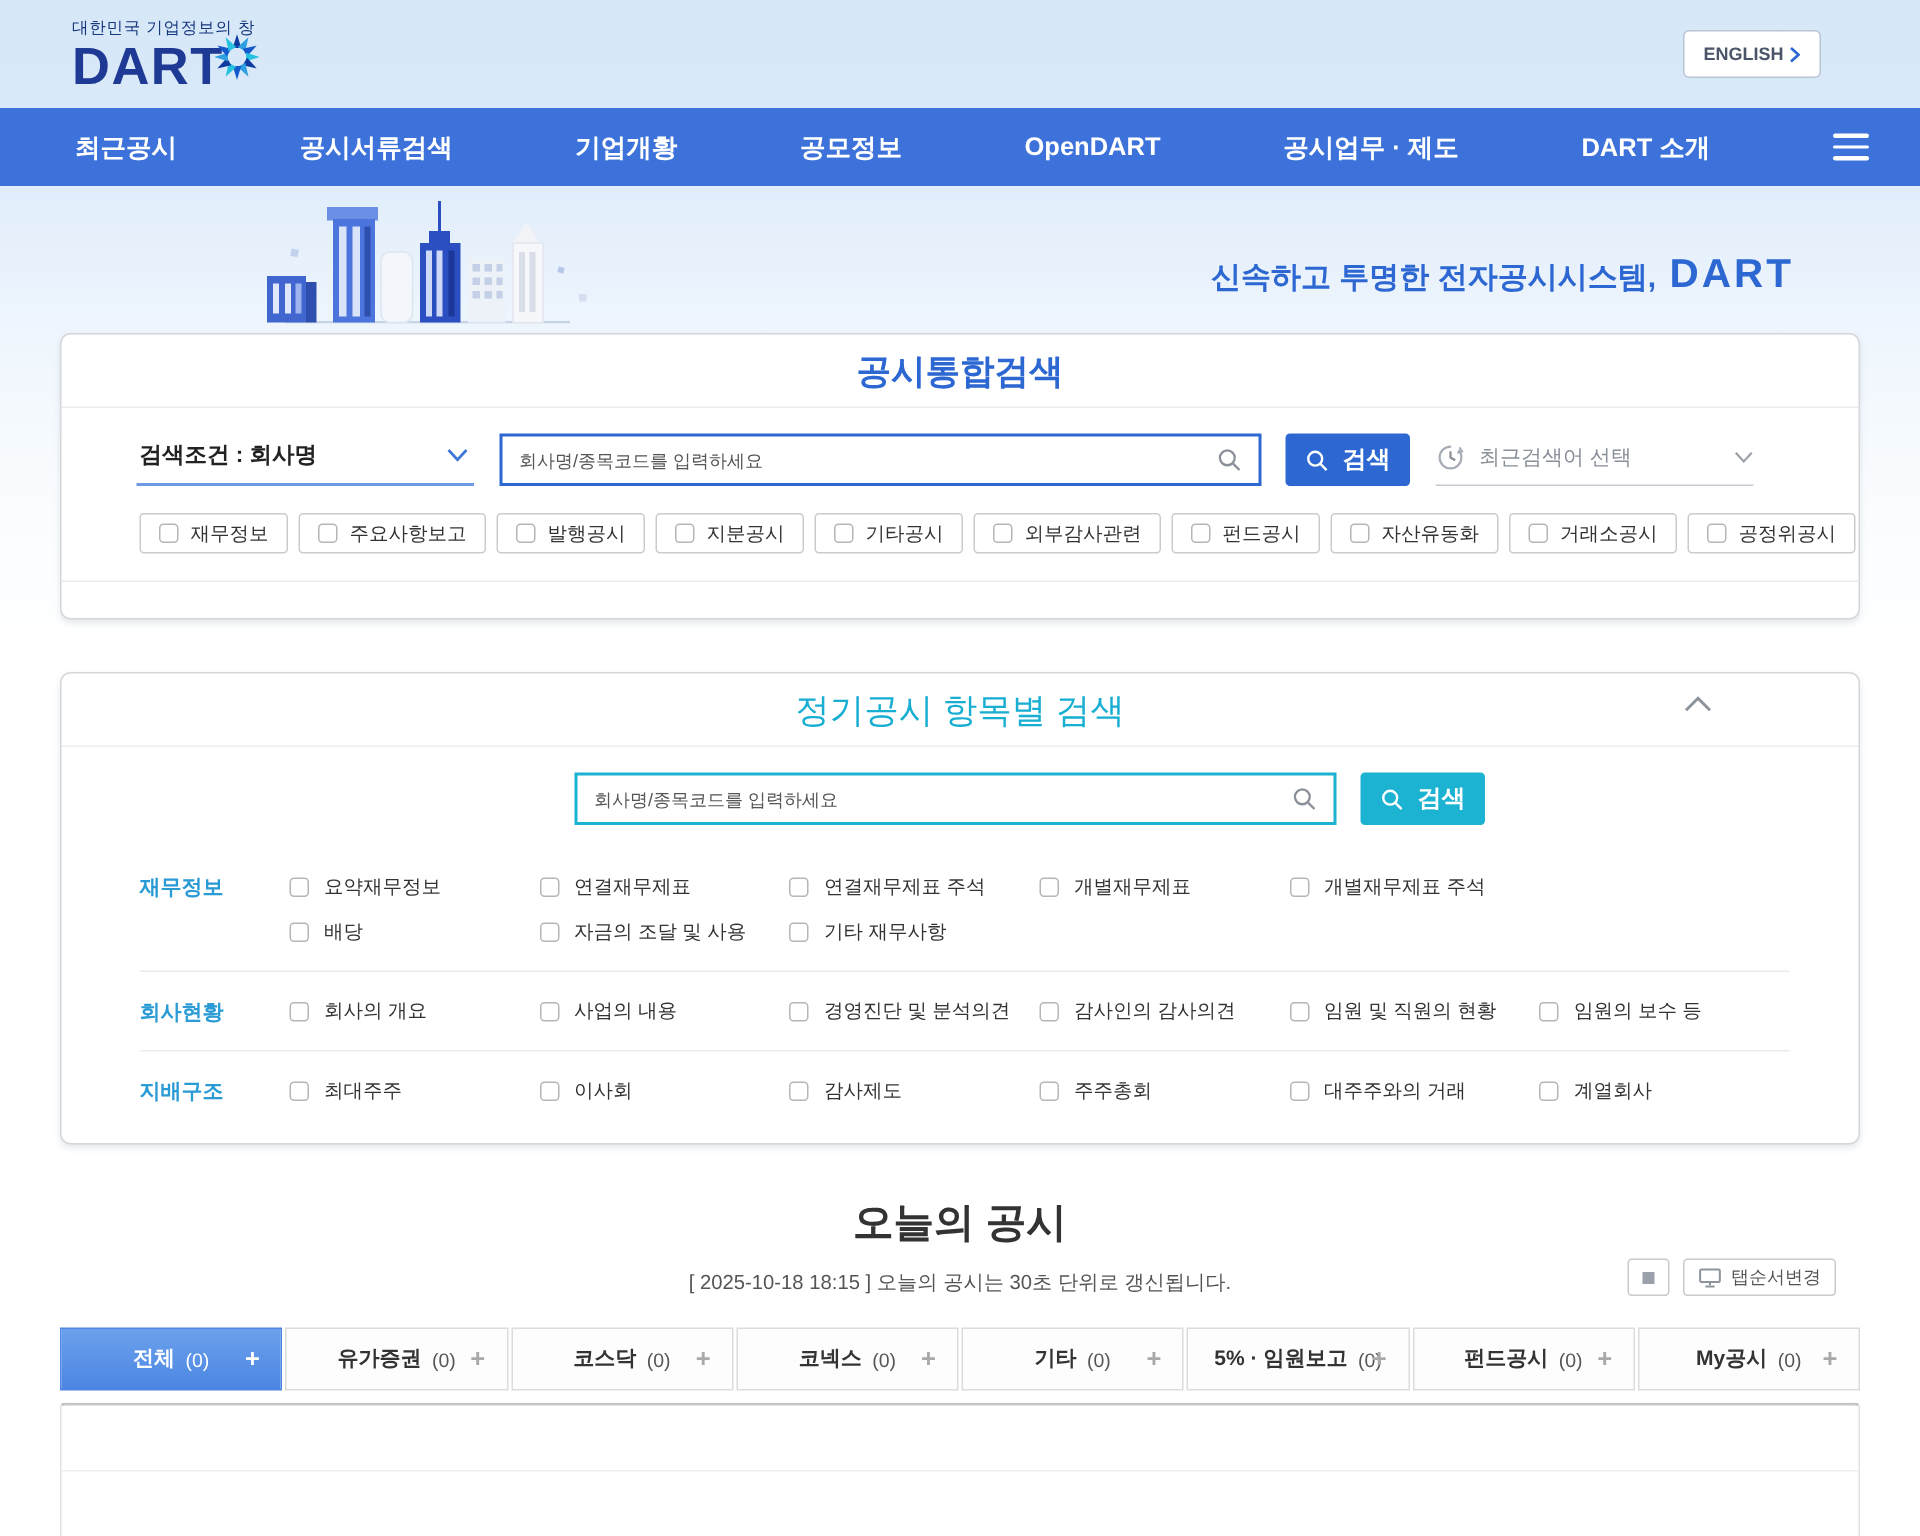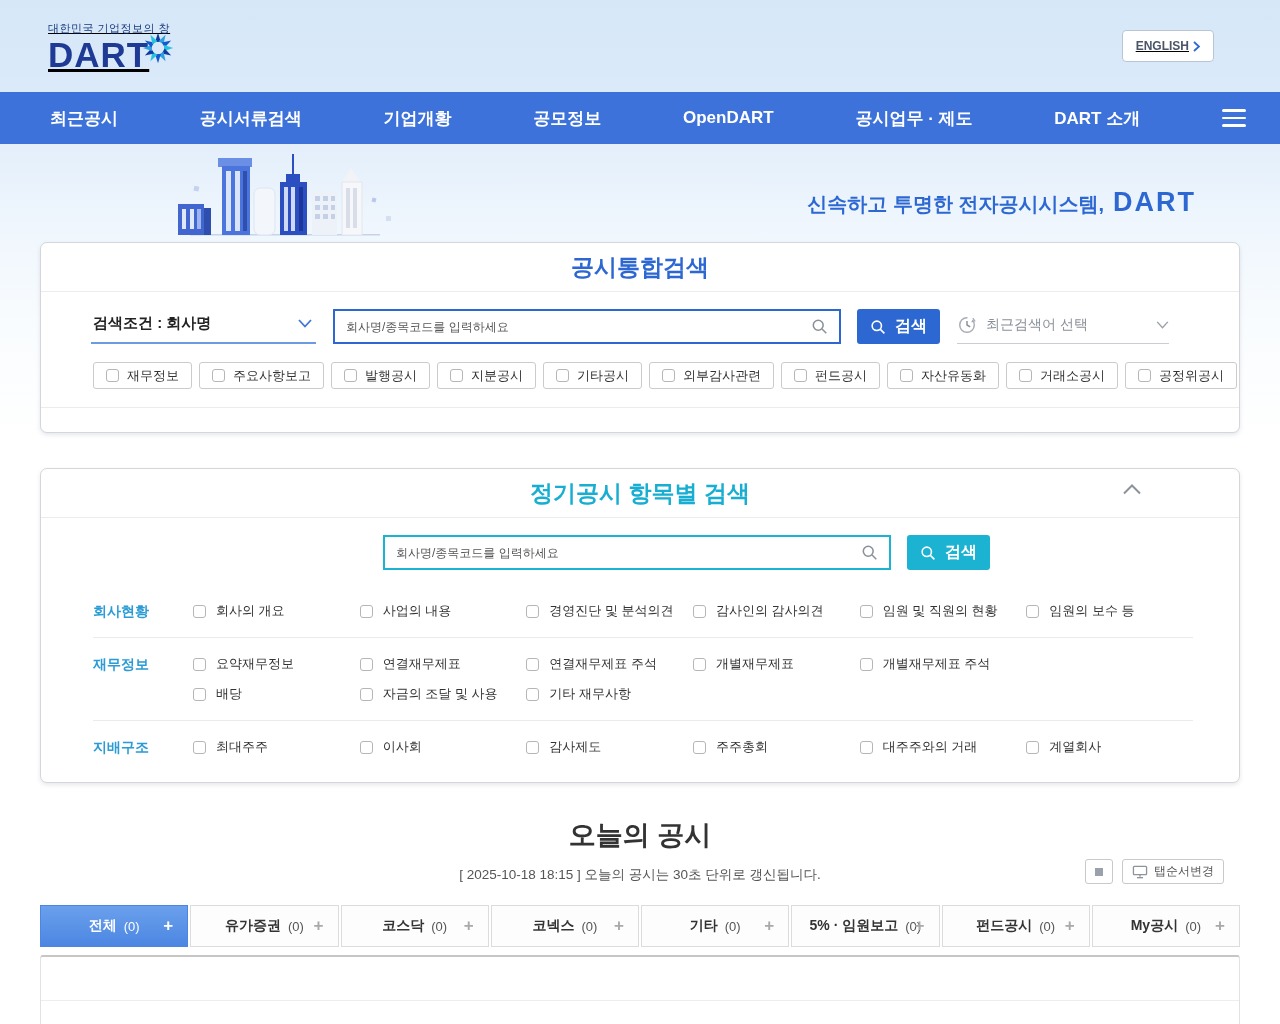--- a/index.html
+++ b/index.html
@@ -2,21 +2,21 @@
 <html><head>
 <meta charset="utf-8">
 <style>
   * { margin:0; padding:0; box-sizing:border-box; }
   html,body { width:1280px; height:1024px; }
   body { font-family:"Liberation Sans","DejaVu Sans",sans-serif; overflow:hidden; background:#fff; }
   .page { width:1280px; height:1024px; overflow:hidden;
     background:linear-gradient(180deg,#d6e7f8 0%,#d9e9f9 7%,#e2eefb 13%,#eff6fd 22%,#f9fcfe 32%,#ffffff 43%,#ffffff 100%); }
 
   
-  .topbar { height:92px; display:flex; align-items:center; justify-content:space-between; padding:0 66px 0 48px;text-decoration:underline; }
+  .topbar { height:72px; display:flex; align-items:center; justify-content:space-between; padding:0 66px 0 48px; }
   .logo-wrap { display:flex; flex-direction:column; }
   .tagline { font-size:11px; color:#17377e; letter-spacing:0.5px; margin-bottom:1px; }
   .logo-line { display:flex; align-items:center; }
   .logo-text { font-size:35px; font-weight:800; color:#1e3a94; letter-spacing:1px; line-height:1; }
   .burst { margin-left:-8px; margin-top:-12px; }
   .english-btn { background:#fff; border:1px solid #b9c5d6; border-radius:4px; height:32px; padding:0 13px;
     display:flex; align-items:center; gap:4px; font-size:12px; font-weight:700; color:#4a5568; cursor:pointer; }
 
   
   .nav { height:52px; background:#3c72d9; display:flex; align-items:center; justify-content:space-between; padding:0 30px 0 50px; }
@@ -31,21 +31,21 @@
   .slogan-text { font-size:20px; font-weight:700; color:#2d68d2; }
   .slogan-brand { font-size:27px; font-weight:800; color:#2d68d2; letter-spacing:2px; margin-left:9px; }
 
   
   .card { width:1200px; margin:0 auto; background:#fff; border:1px solid #d4d6da; border-radius:7px;
     box-shadow:0 2px 4px rgba(110,125,150,.18); }
   .card1 { margin-top:4px; }
   .card-title-row { height:49px; display:flex; align-items:center; justify-content:center;
     border-bottom:1px solid #ececec; position:relative; }
   .card-title-blue { font-size:23px; font-weight:700; color:#2d68d2; }
-  .card-title-teal { font-size:23px; font-weight:700; color:#17aed2; }
+  .card-title-teal { font-size:23px; font-weight:400; color:#17aed2; }
   .collapse-btn { position:absolute; right:98px; top:15px; cursor:pointer; }
 
   .search-row { display:flex; align-items:flex-end; padding:17px 50px 0 50px; }
   .condition-select { width:225px; border-bottom:2px solid #6d9ae4; display:flex; align-items:center;
     justify-content:space-between; padding:0 4px 9px 2px; font-size:15px; font-weight:700; color:#222; cursor:pointer; }
   .search-input-box { width:508px; height:35px; border:2px solid #2d68d2; background:#fff; margin-left:17px;
     display:flex; align-items:center; padding:0 11px; }
   .search-input-box input { flex:1; border:none; outline:none; font-size:12px; color:#333;
     font-family:"Liberation Sans","DejaVu Sans",sans-serif; }
   .search-input-box input::placeholder { color:#555; }
@@ -292,20 +292,62 @@
         <svg width="16" height="16" viewBox="0 0 20 20">
             <circle cx="8.5" cy="8.5" r="5.8" fill="none" stroke="#fff" stroke-width="2"></circle>
             <line x1="13" y1="13" x2="18" y2="18" stroke="#fff" stroke-width="2"></line>
           </svg>
         <span>검색</span>
       </button>
     </div>
     <div class="item-grid">
 
       <div class="group">
+        <div class="group-label">재무정보</div>
+        <div class="group-rows">
+          <div class="g-row">
+            <span class="g-item">
+                <span class="cbx"></span>
+                <span>요약재무정보</span>
+              </span>
+            <span class="g-item">
+                <span class="cbx"></span>
+                <span>연결재무제표</span>
+              </span>
+            <span class="g-item">
+                <span class="cbx"></span>
+                <span>연결재무제표 주석</span>
+              </span>
+            <span class="g-item">
+                <span class="cbx"></span>
+                <span>개별재무제표</span>
+              </span>
+            <span class="g-item">
+                <span class="cbx"></span>
+                <span>개별재무제표 주석</span>
+              </span>
+          </div>
+          <div class="g-row">
+            <span class="g-item">
+                <span class="cbx"></span>
+                <span>배당</span>
+              </span>
+            <span class="g-item">
+                <span class="cbx"></span>
+                <span>자금의 조달 및 사용</span>
+              </span>
+            <span class="g-item">
+                <span class="cbx"></span>
+                <span>기타 재무사항</span>
+              </span>
+          </div>
+        </div>
+      </div>
+
+      <div class="group">
         <div class="group-label">회사현황</div>
         <div class="group-rows">
           <div class="g-row">
             <span class="g-item">
                 <span class="cbx"></span>
                 <span>회사의 개요</span>
               </span>
             <span class="g-item">
                 <span class="cbx"></span>
                 <span>사업의 내용</span>
@@ -318,62 +360,20 @@
                 <span class="cbx"></span>
                 <span>감사인의 감사의견</span>
               </span>
             <span class="g-item">
                 <span class="cbx"></span>
                 <span>임원 및 직원의 현황</span>
               </span>
             <span class="g-item">
                 <span class="cbx"></span>
                 <span>임원의 보수 등</span>
-              </span>
-          </div>
-        </div>
-      </div>
-
-      <div class="group">
-        <div class="group-label">재무정보</div>
-        <div class="group-rows">
-          <div class="g-row">
-            <span class="g-item">
-                <span class="cbx"></span>
-                <span>요약재무정보</span>
-              </span>
-            <span class="g-item">
-                <span class="cbx"></span>
-                <span>연결재무제표</span>
-              </span>
-            <span class="g-item">
-                <span class="cbx"></span>
-                <span>연결재무제표 주석</span>
-              </span>
-            <span class="g-item">
-                <span class="cbx"></span>
-                <span>개별재무제표</span>
-              </span>
-            <span class="g-item">
-                <span class="cbx"></span>
-                <span>개별재무제표 주석</span>
-              </span>
-          </div>
-          <div class="g-row">
-            <span class="g-item">
-                <span class="cbx"></span>
-                <span>배당</span>
-              </span>
-            <span class="g-item">
-                <span class="cbx"></span>
-                <span>자금의 조달 및 사용</span>
-              </span>
-            <span class="g-item">
-                <span class="cbx"></span>
-                <span>기타 재무사항</span>
               </span>
           </div>
         </div>
       </div>
 
       <div class="group">
         <div class="group-label">지배구조</div>
         <div class="group-rows">
           <div class="g-row">
             <span class="g-item">

